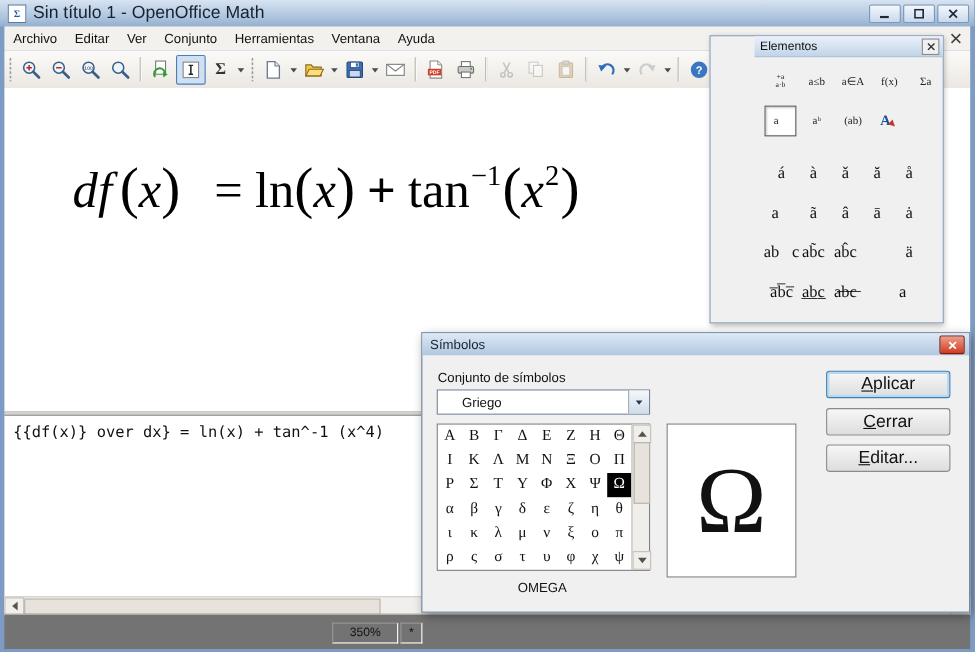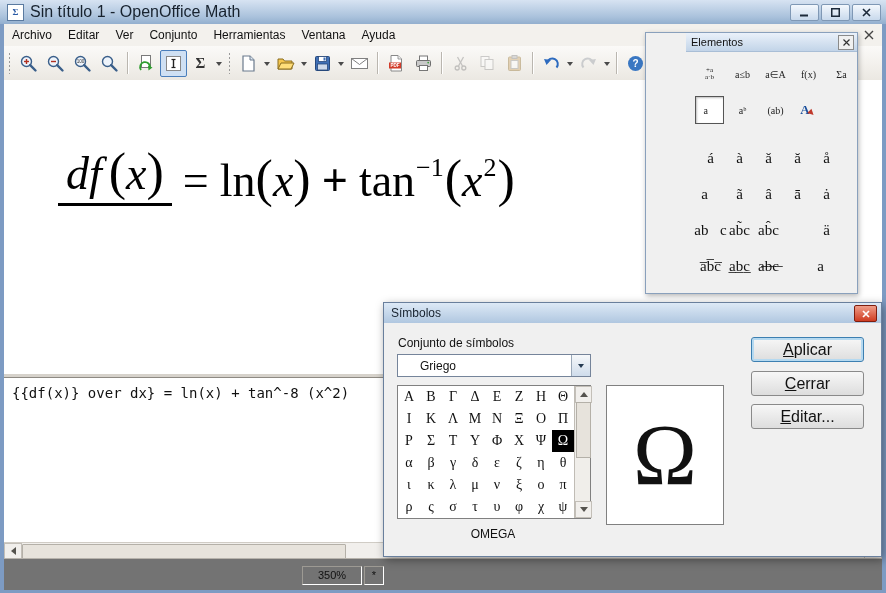--- a/index.html
+++ b/index.html
@@ -32,21 +32,21 @@
   .tbtn.pressed{border-color:#4a7ebb;background:#cfe0f3;}
   .tbtn.disabled{opacity:.45;}
   .dd{width:10px;height:25px;display:flex;align-items:center;justify-content:center;}
   .tri-dn{width:0;height:0;border:3px solid transparent;border-top:4px solid #4a4a4a;margin-top:4px;}
   .sigma-glyph{font-family:"Liberation Serif",serif;font-size:15px;font-weight:bold;color:#333;}
   
   .doc-view{position:absolute;left:4px;top:80px;width:878px;height:294px;background:#fff;}
   .formula{position:absolute;left:54px;top:66px;display:flex;align-items:center;
     font-family:"Liberation Serif",serif;font-size:46px;line-height:1;color:#000;}
   .formula i{font-family:"Liberation Serif",serif;font-style:italic;}
-  .frac{display:inline-flex;flex-direction:column;align-items:center;}
+  .frac{display:inline-flex;flex-direction:row;align-items:center;margin-right:12px;}
   .frac .bar{align-self:stretch;height:3px;background:#000;margin:5px 0;}
   .num,.den{display:flex;align-items:baseline;padding:0 8px;}
   .paren{font-size:52px;font-style:normal;}
   .fsp{width:7px;}
   .rhs{display:flex;align-items:baseline;}
   .op{margin:0 11px;}
   .plus{font-weight:bold;}
   .sup{font-size:26px;position:relative;top:-20px;margin:0 1px;}
   
   .splitter{position:absolute;left:4px;top:374px;width:878px;height:3px;background:#d6d2cb;}
@@ -363,21 +363,21 @@
         <span class="paren">(</span>
         <i>x</i>
         <span class="sup">2</span>
         <span class="paren">)</span>
     </span>
   </div>
 </div>
 
 <div class="splitter"></div>
 <div class="cmd-view">
-  <div class="cmd-text">{{df(x)} over dx} = ln(x) + tan^-8 (x^2)</div>
+  <div class="cmd-text">{{df(x)} over dx} = ln(x) + tan^-1 (x^4)</div>
   <div class="hscroll">
     <span class="sbtn">
         <span class="tri-l"></span>
       </span>
     <span class="thumb-h"></span>
     <span class="sbtn" style="margin-left:auto;">
         <span class="tri-r"></span>
       </span>
   </div>
 </div>

